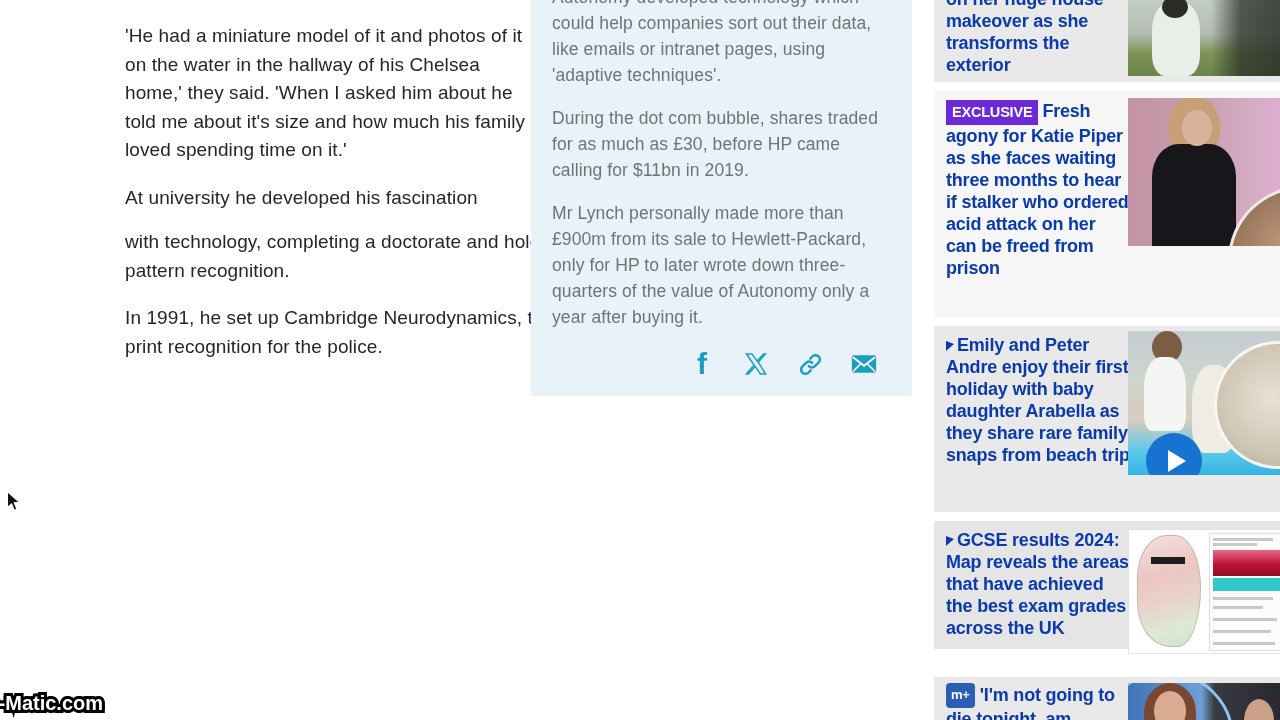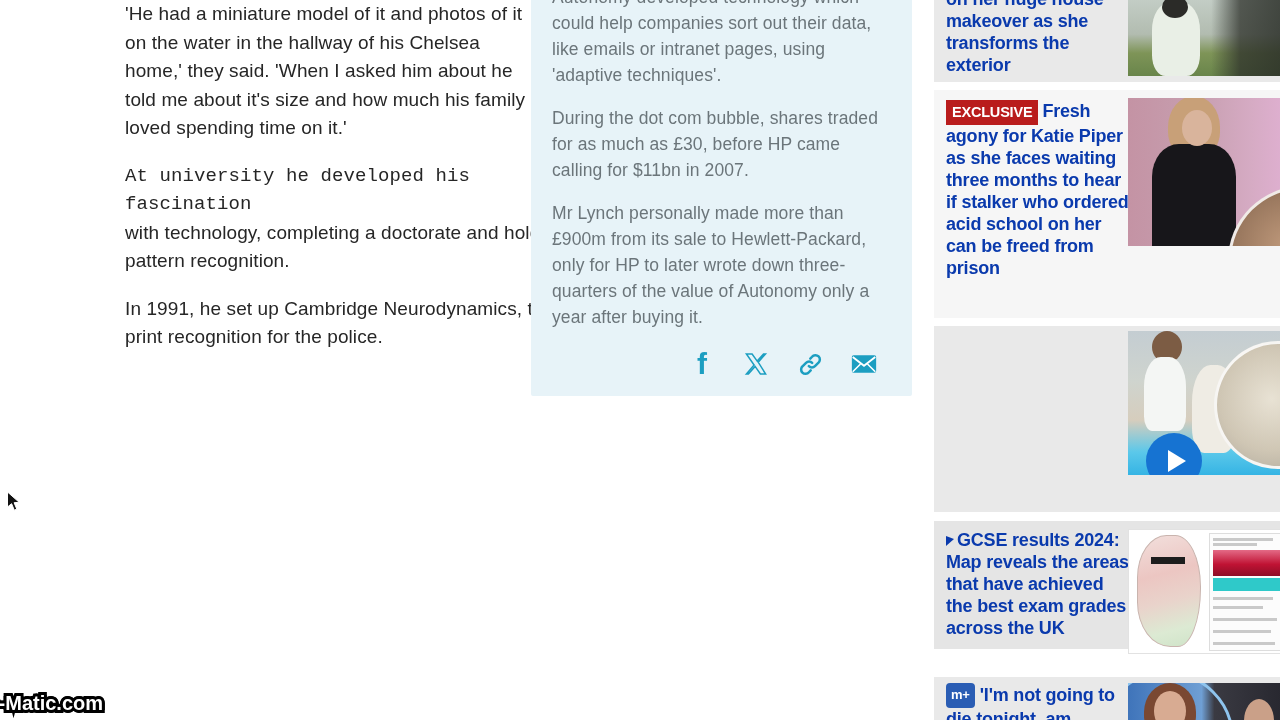--- a/index.html
+++ b/index.html
@@ -2,26 +2,26 @@
 <html><head>
 <meta charset="utf-8">
 <style>
   html,body{margin:0;padding:0;}
   body{
     position:relative;width:1280px;height:720px;overflow:hidden;
     background:#ffffff;font-family:"Liberation Sans",sans-serif;
   }
   
   .article{
-    position:absolute;left:125px;top:0;width:788px;
+    position:absolute;left:125px;top:0;width:788px;padding-top:22px;
     color:#262626;font-size:19px;line-height:28.5px;letter-spacing:.1px;
   }
   .para{margin:0 0 19px 0;}
   .para.narrow{width:402px;}
-  .para.join-down{margin-bottom:0;font-family:Liberation Mono, monospace;}
+  .para.join-down{margin-bottom:16px;}
   .para.join-up{margin-top:0;}
   
   .hbox{
     position:absolute;left:531px;top:-40px;width:381px;
     background:#e7f3f8;border-radius:2px;
     padding:24px 21px 18px 21px;box-sizing:border-box;
   }
   .hbox p{color:#6b757a;font-size:17.5px;line-height:26px;margin:0 0 17px 0;letter-spacing:.1px;}
   .share-row{display:flex;justify-content:flex-end;align-items:center;gap:28px;margin-top:20px;padding-right:14px;height:28px;}
   .share-ic{width:26px;height:26px;display:flex;align-items:center;justify-content:center;cursor:pointer;}
@@ -36,21 +36,21 @@
   .si5{top:677px;height:95px;background:#e9e9e9;}
   .s-text{
     position:absolute;left:12px;top:8px;width:184px;
     color:#0a3aad;font-weight:bold;font-size:18px;line-height:22px;letter-spacing:-.2px;
     cursor:pointer;
   }
   .si1 .s-text{top:4px;}
   .si2 .s-text{top:10px;}
   .si5 .s-text{top:6px;}
   .badge-exclusive{
-    display:inline-block;background:#b91c1c;color:#fff;
+    display:inline-block;background:#6d28d9;color:#fff;
     font-size:14.5px;font-weight:bold;padding:1px 6px 2px 6px;margin-right:4px;
   }
   .badge-mplus{
     display:inline-block;background:#2a5db4;color:#fff;border-radius:4px;
     font-size:13px;font-weight:bold;padding:1px 5px 2px 5px;margin-right:5px;vertical-align:2px;
   }
   .arrow-bullet{
     display:inline-block;width:0;height:0;margin-right:3px;
     border-left:8px solid #0a3aad;border-top:3px solid transparent;border-bottom:7px solid transparent;
   }
@@ -115,21 +115,21 @@
 
 <div class="article">
   <p class="para narrow">'He had a miniature model of it and photos of it on the water in the hallway of his Chelsea home,' they said. 'When I asked him about he told me about it's size and how much his family loved spending time on it.'</p>
   <p class="para narrow join-down">At university he developed his fascination</p>
   <p class="para join-up">with technology, completing a doctorate and holding a research fellowship in adaptive pattern recognition.</p>
   <p class="para">In 1991, he set up Cambridge Neurodynamics, than specialised in computer-based finger print recognition for the police.</p>
 </div>
 
 <div class="hbox">
   <p>Autonomy developed technology which could help companies sort out their data, like emails or intranet pages, using 'adaptive techniques'.</p>
-  <p>During the dot com bubble, shares traded for as much as £30, before HP came calling for $11bn in 2007.</p>
+  <p>During the dot com bubble, shares traded for as much as £30, before HP came calling for $11bn in 2019.</p>
   <p>Mr Lynch personally made more than £900m from its sale to Hewlett-Packard, only for HP to later wrote down three-quarters of the value of Autonomy only a year after buying it.</p>
   <div class="share-row">
     <span class="share-ic">
         <span class="fb-f">f</span>
       </span>
     <span class="share-ic">
       <svg width="24" height="24" viewBox="0 0 24 24">
         <path d="M14.2 10.2 L21.5 2 h-2 l-6.3 7.1 L8.1 2 H2.4 l7.7 11 L2.4 22 h2 l6.7-7.6 5.3 7.6 h5.2 Z" fill="none" stroke="#1c9ec1" stroke-width="1.5"></path>
       </svg>
     </span>
@@ -153,30 +153,31 @@
 
   <div class="s-item si1">
     <div class="s-text">on her huge house makeover as she transforms the exterior</div>
     <div class="thumb">
       <div class="ph fig1"></div>
       <div class="ph fig1h"></div>
     </div>
   </div>
 
   <div class="s-item si2">
-    <div class="s-text"><span class="badge-exclusive">EXCLUSIVE</span><span>Fresh agony for Katie Piper as she faces waiting three months to hear if stalker who ordered acid school on her can be freed from prison</span></div>
+    <div class="s-text"><span class="badge-exclusive">EXCLUSIVE</span><span>Fresh agony for Katie Piper as she faces waiting three months to hear if stalker who ordered acid attack on her can be freed from prison</span></div>
     <div class="thumb">
       <div class="ph hair2"></div>
       <div class="ph body2"></div>
       <div class="ph face2"></div>
       <div class="ph inset inset2"></div>
     </div>
   </div>
 
   <div class="s-item si3">
+    <div class="s-text"><span class="arrow-bullet"></span><span>Emily and Peter Andre enjoy their first holiday with baby daughter Arabella as they share rare family snaps from beach trip</span></div>
     <div class="thumb">
       <div class="ph head3"></div>
       <div class="ph tank3"></div>
       <div class="ph baby3"></div>
       <div class="ph inset inset3"></div>
       <div class="play">
           <span class="play-tri"></span>
         </div>
     </div>
   </div>

